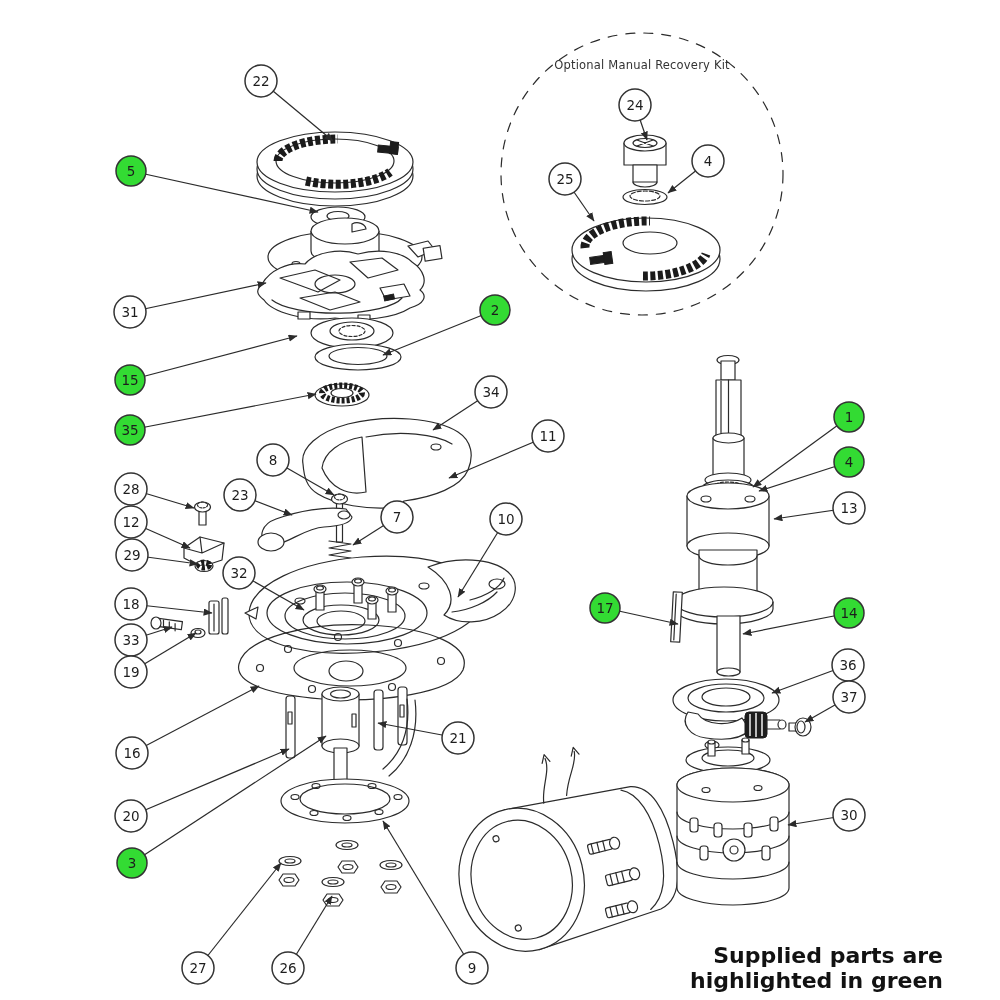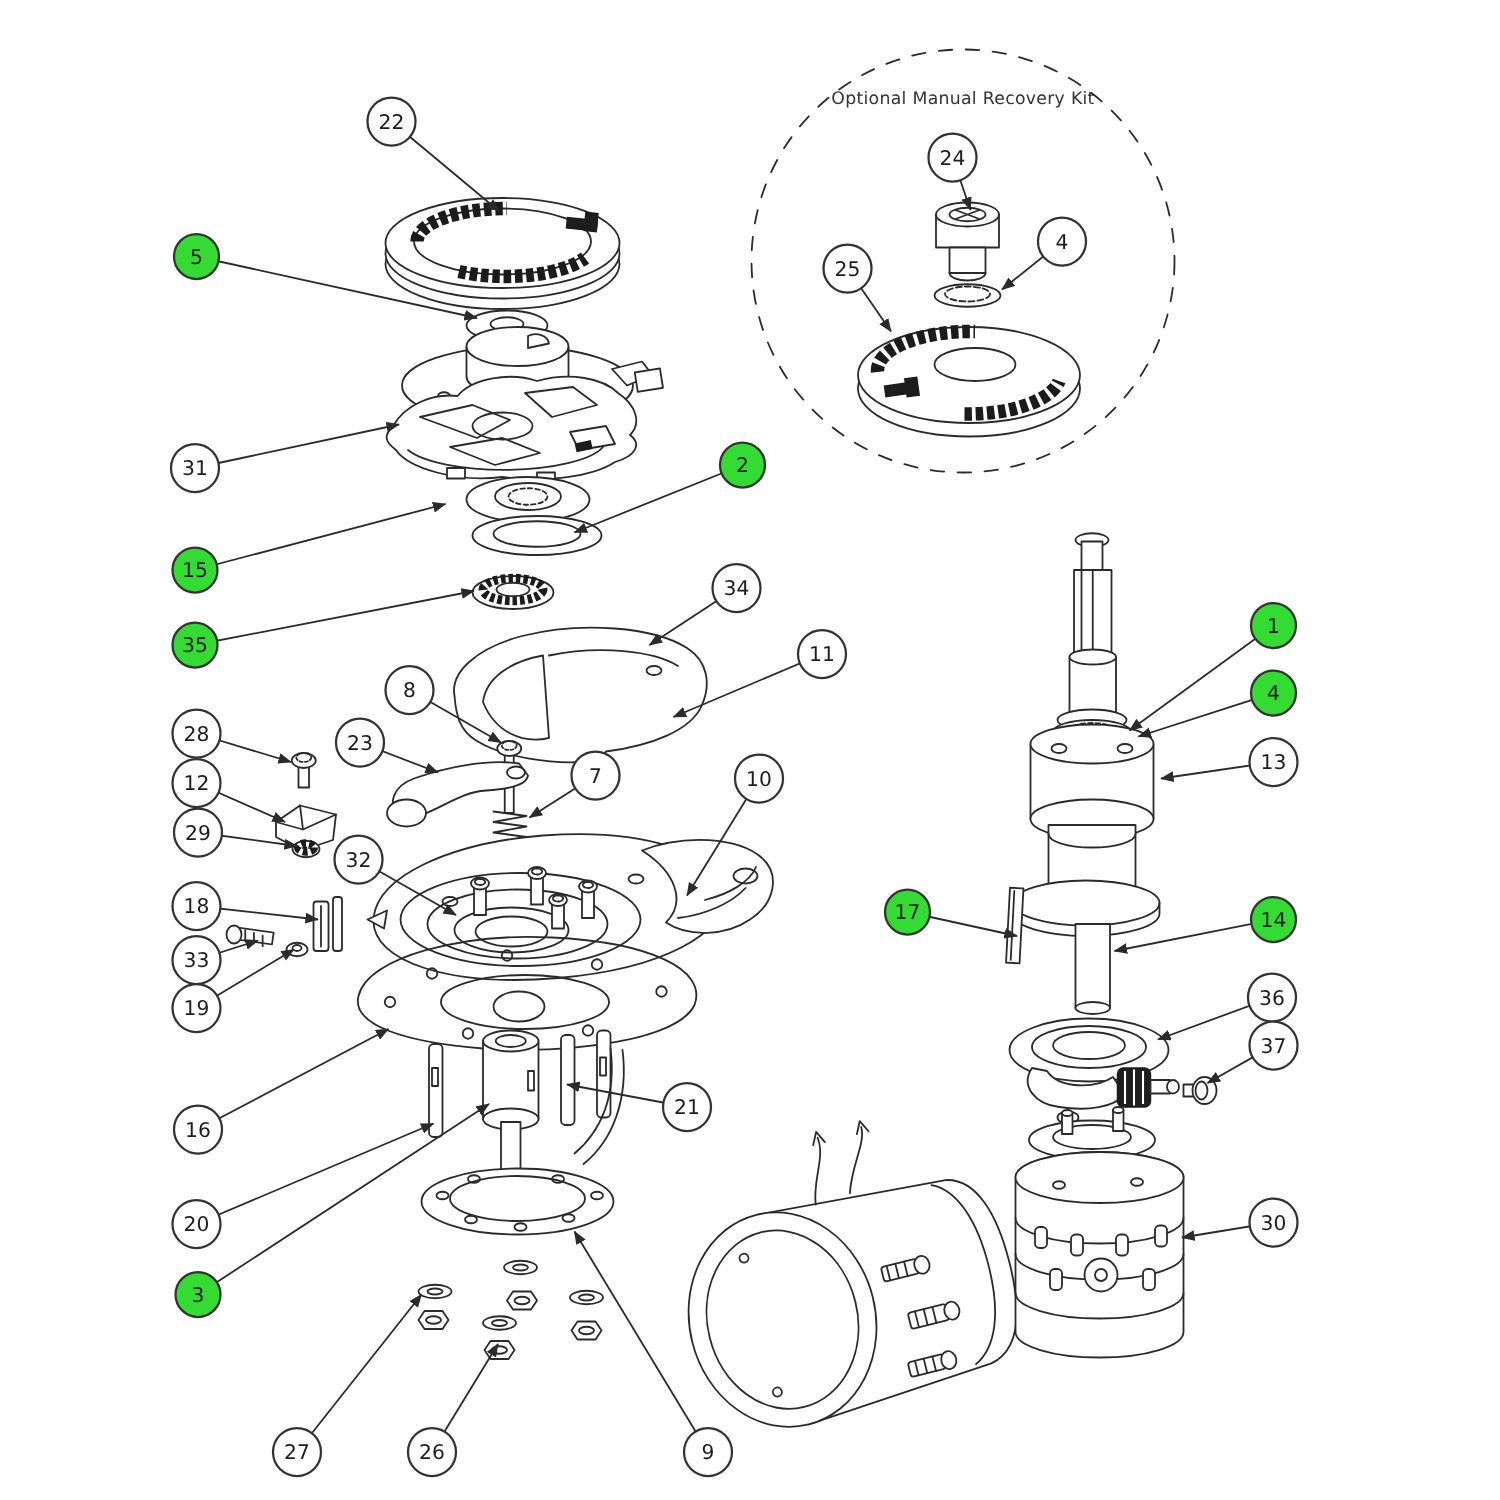--- a/index.html
+++ b/index.html
@@ -574,13 +574,14 @@
           <text x="849" y="697" text-anchor="middle" dy="0.36em" font-family="&quot;DejaVu Sans&quot;, sans-serif" font-size="13.5" fill="#1d1d1d">37</text>
         </g>
         <g>
           <circle cx="849" cy="815" r="16" fill="#ffffff" stroke="#333333" stroke-width="1.5"></circle>
           <text x="849" y="815" text-anchor="middle" dy="0.36em" font-family="&quot;DejaVu Sans&quot;, sans-serif" font-size="13.5" fill="#1d1d1d">30</text>
         </g>
       </g>
   </svg>
 
   <div class="inset-label">Optional Manual Recovery Kit</div>
+  <div class="footer-note">Supplied parts are highlighted in green</div>
 </div>
 
 </body></html>

